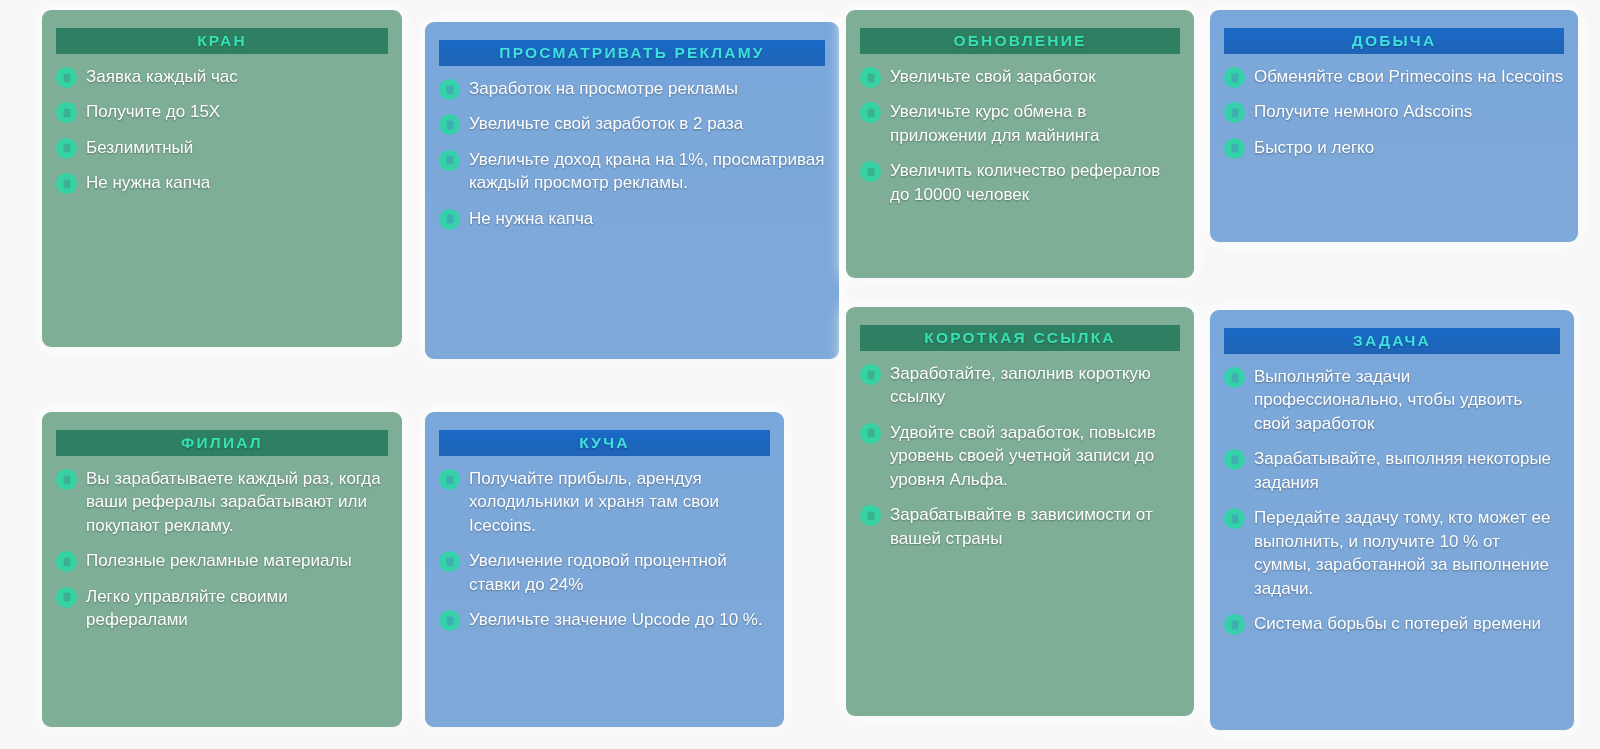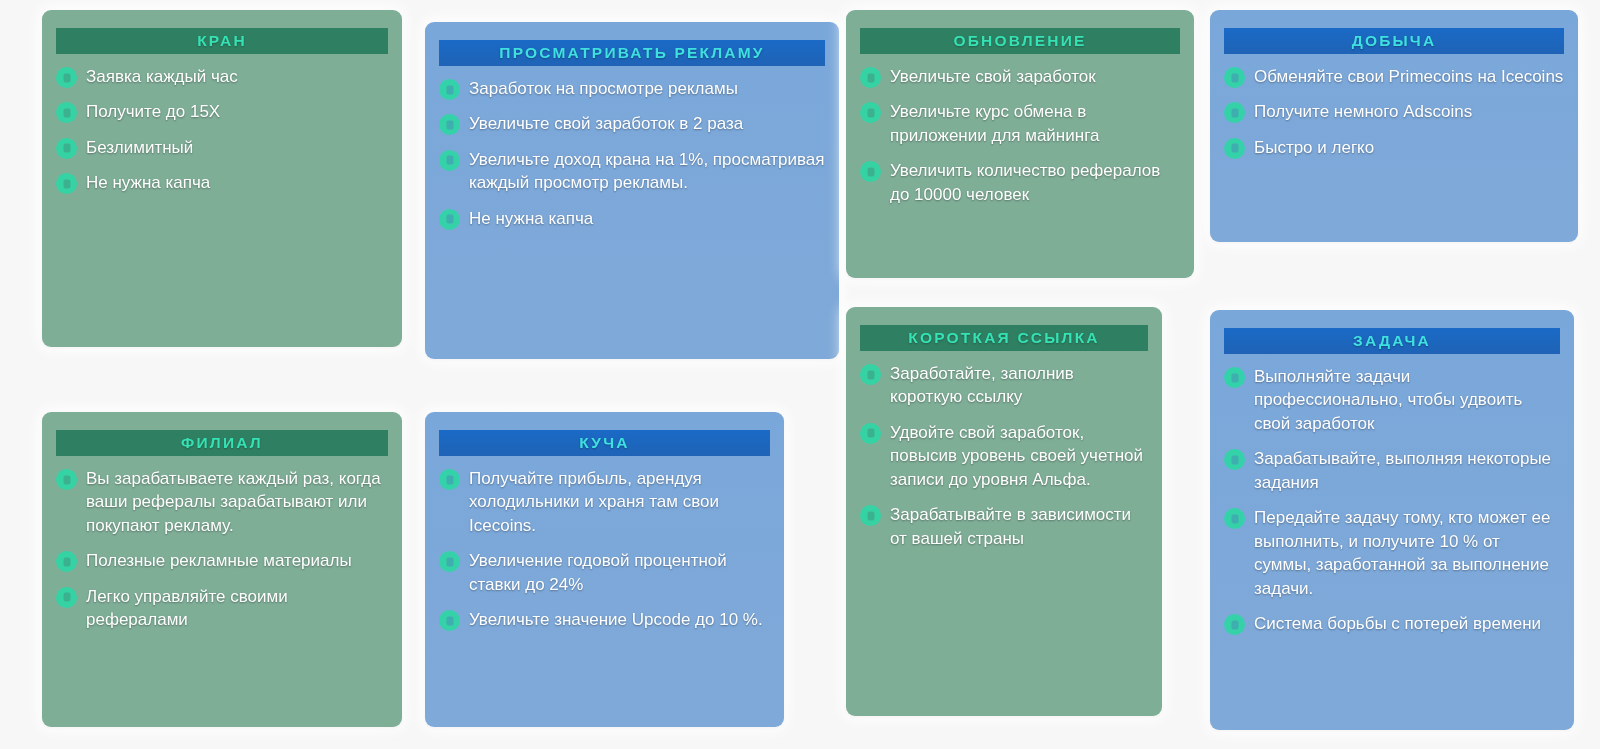--- a/index.html
+++ b/index.html
@@ -116,21 +116,21 @@
   }
 
   
   #card-faucet      { left: 36px;   top: 10px;  width: 360px; height: 337px; }
   #card-viewads     { left: 419px;  top: 22px;  width: 414px; height: 337px; }
   #card-affiliate   { left: 36px;   top: 412px; width: 360px; height: 315px; }
   #card-heap        { left: 419px;  top: 412px; width: 359px; height: 315px; }
 
   #card-upgrade     { left: 840px;  top: 10px;  width: 348px; height: 268px; }
   #card-mining      { left: 1204px; top: 10px;  width: 368px; height: 232px; }
-  #card-shortlink   { left: 840px;  top: 307px; width: 316px; height: 409px; }
+  #card-shortlink   { left: 840px;  top: 307px; width: 348px; height: 409px; }
   #card-task        { left: 1204px; top: 310px; width: 364px; height: 420px; }
 </style>
 </head>
 <body>
 
 <div id="board">
 
   <section class="card green" id="card-faucet">
     <div class="card-header">КРАН</div>
     <ul class="bullets">

